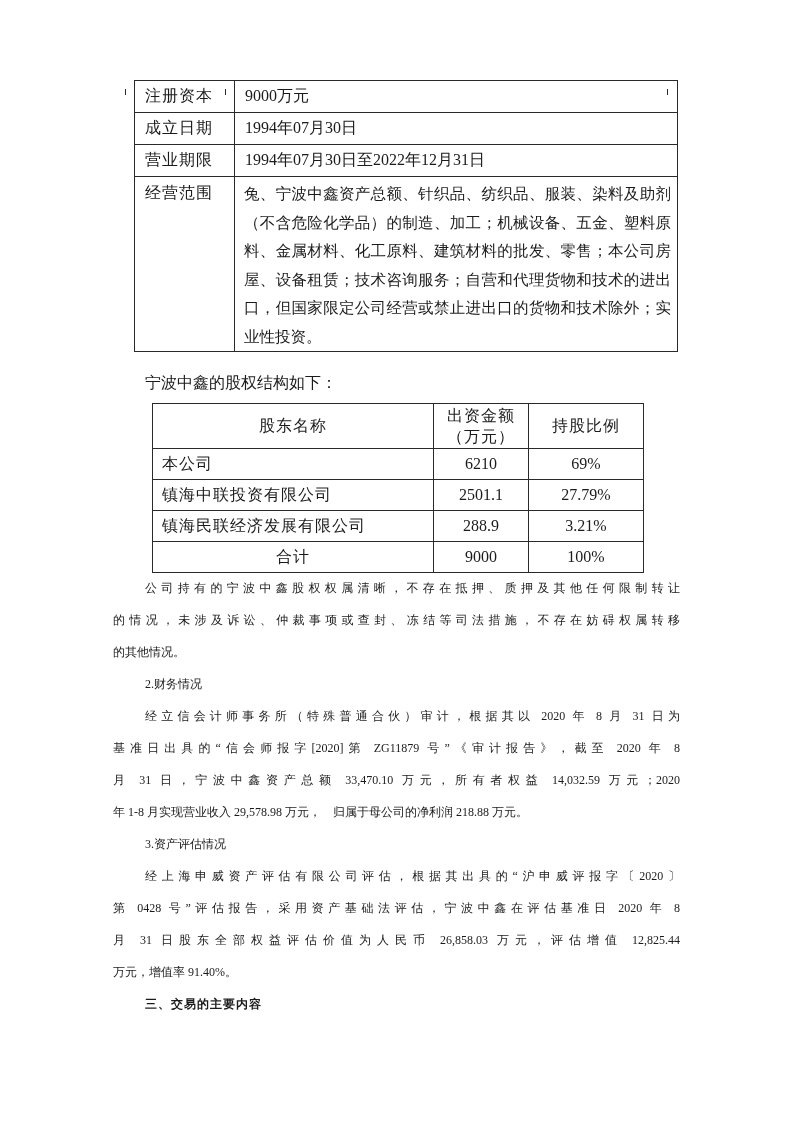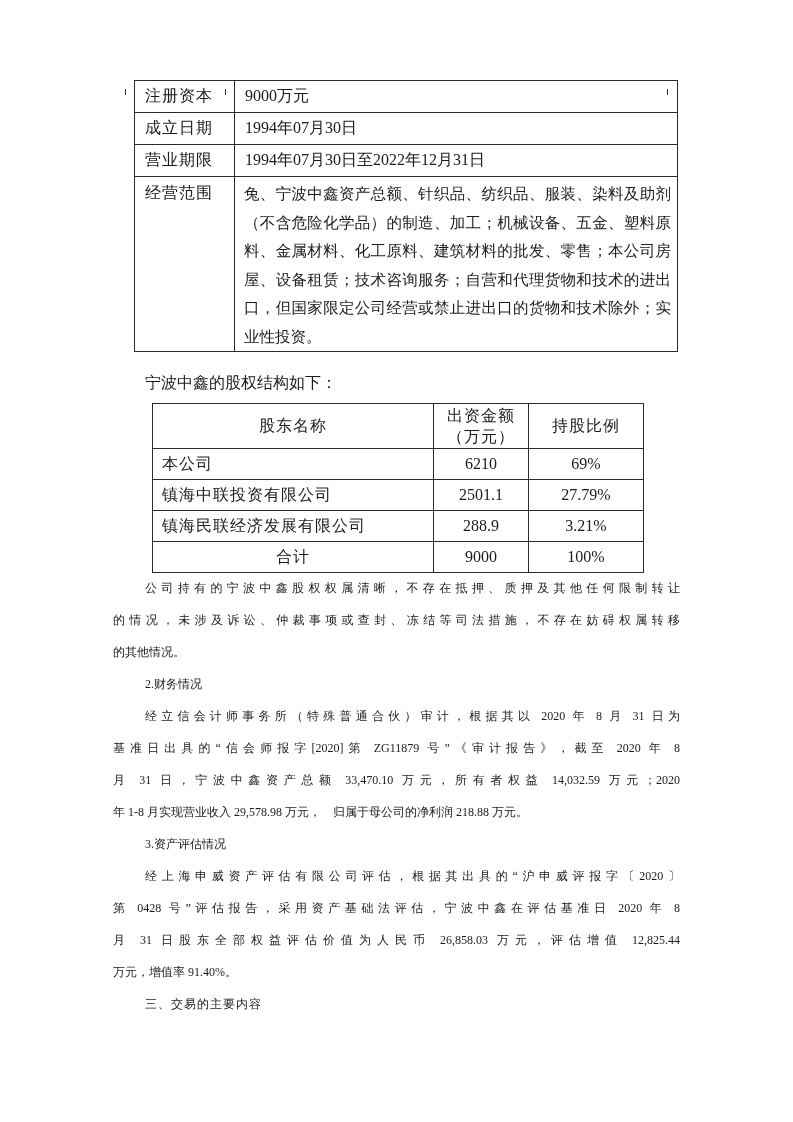--- a/index.html
+++ b/index.html
@@ -43,21 +43,21 @@
   .equity-table td.total{text-align:center;letter-spacing:1px;}
   
   .body-text{position:absolute;left:113px;top:572px;width:567px;font-size:12px;}
   .ln{
     height:32px;line-height:32px;
     text-align:justify;text-align-last:justify;white-space:nowrap;
   }
   .ln.ind{text-indent:32px;}
   .ln.end,.ln.head{text-align-last:left;white-space:normal;}
   .ln.head{text-indent:32px;}
-  .ln.head-bold{font-weight:400;text-indent:32px;text-align-last:left;letter-spacing:1px;}
+  .ln.head-bold{font-weight:700;text-indent:32px;text-align-last:left;letter-spacing:1px;}
 </style>
 </head>
 <body>
 
 <div class="page">
 
   <div class="nub" style="left:125px;"></div>
   <div class="nub" style="left:225px;"></div>
   <div class="nub" style="left:667px;"></div>
 

